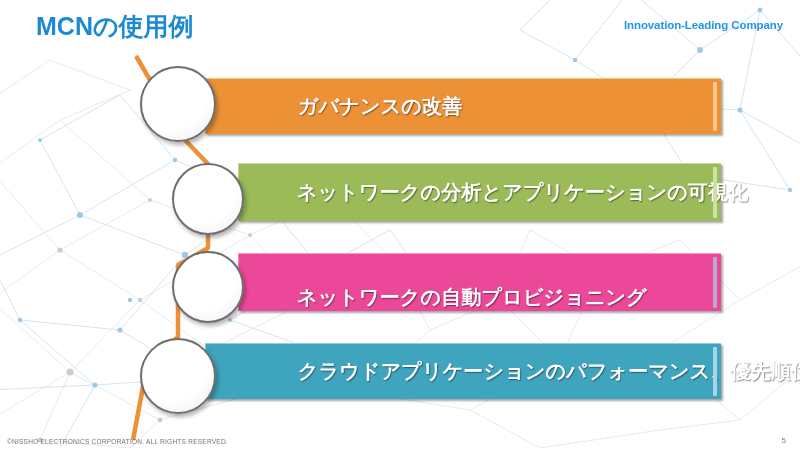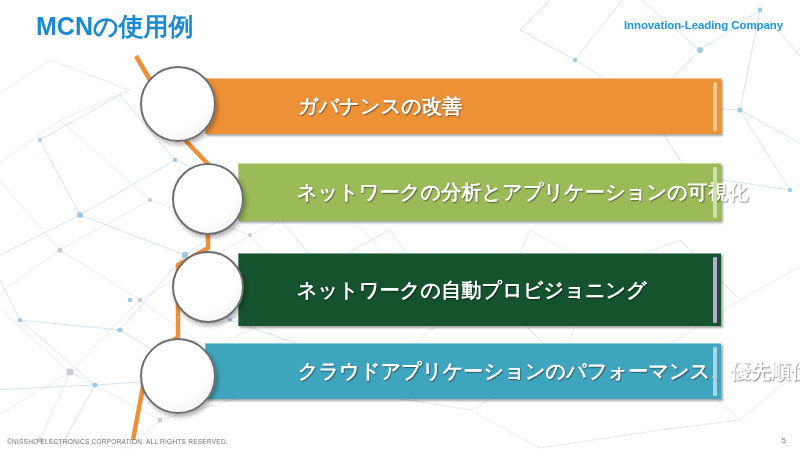--- a/index.html
+++ b/index.html
@@ -202,21 +202,21 @@
     <span class="bar-accent" style="background: rgb(248, 201, 138);"></span>
   </div>
   <div class="node-circle" style="left:140px; top:66px; width:76px; height:76px;"></div>
 
   <div class="bar" style="left: 238px; top: 163px; width: 483px; height: 58px; background: rgb(155, 187, 89);">
     <span class="bar-label" style="padding-left:58px;font-family:Liberation Mono, monospace;">ネットワークの分析とアプリケーションの可視化</span>
     <span class="bar-accent" style="background: rgb(205, 224, 165);"></span>
   </div>
   <div class="node-circle" style="left:172px; top:163px; width:72px; height:72px;"></div>
 
-  <div class="bar" style="left: 238px; top: 253px; width: 483px; height: 73px; background: #14532d;">
+  <div class="bar" style="left: 238px; top: 253px; width: 483px; height: 58px; background: #ec4899; align-items: flex-end;">
     <span class="bar-label" style="padding-left:58px;">ネットワークの自動プロビジョニング</span>
     <span class="bar-accent" style="background: rgb(187, 169, 208);"></span>
   </div>
   <div class="node-circle" style="left:172px; top:251px; width:72px; height:72px;"></div>
 
   <div class="bar" style="left: 205px; top: 343px; width: 516px; height: 56px; background: rgb(63, 164, 190);">
     <span class="bar-label">クラウドアプリケーションのパフォーマンス、優先順位付け</span>
     <span class="bar-accent" style="background: rgb(166, 214, 227);"></span>
   </div>
   <div class="node-circle" style="left:140px; top:338px; width:76px; height:76px;"></div>

